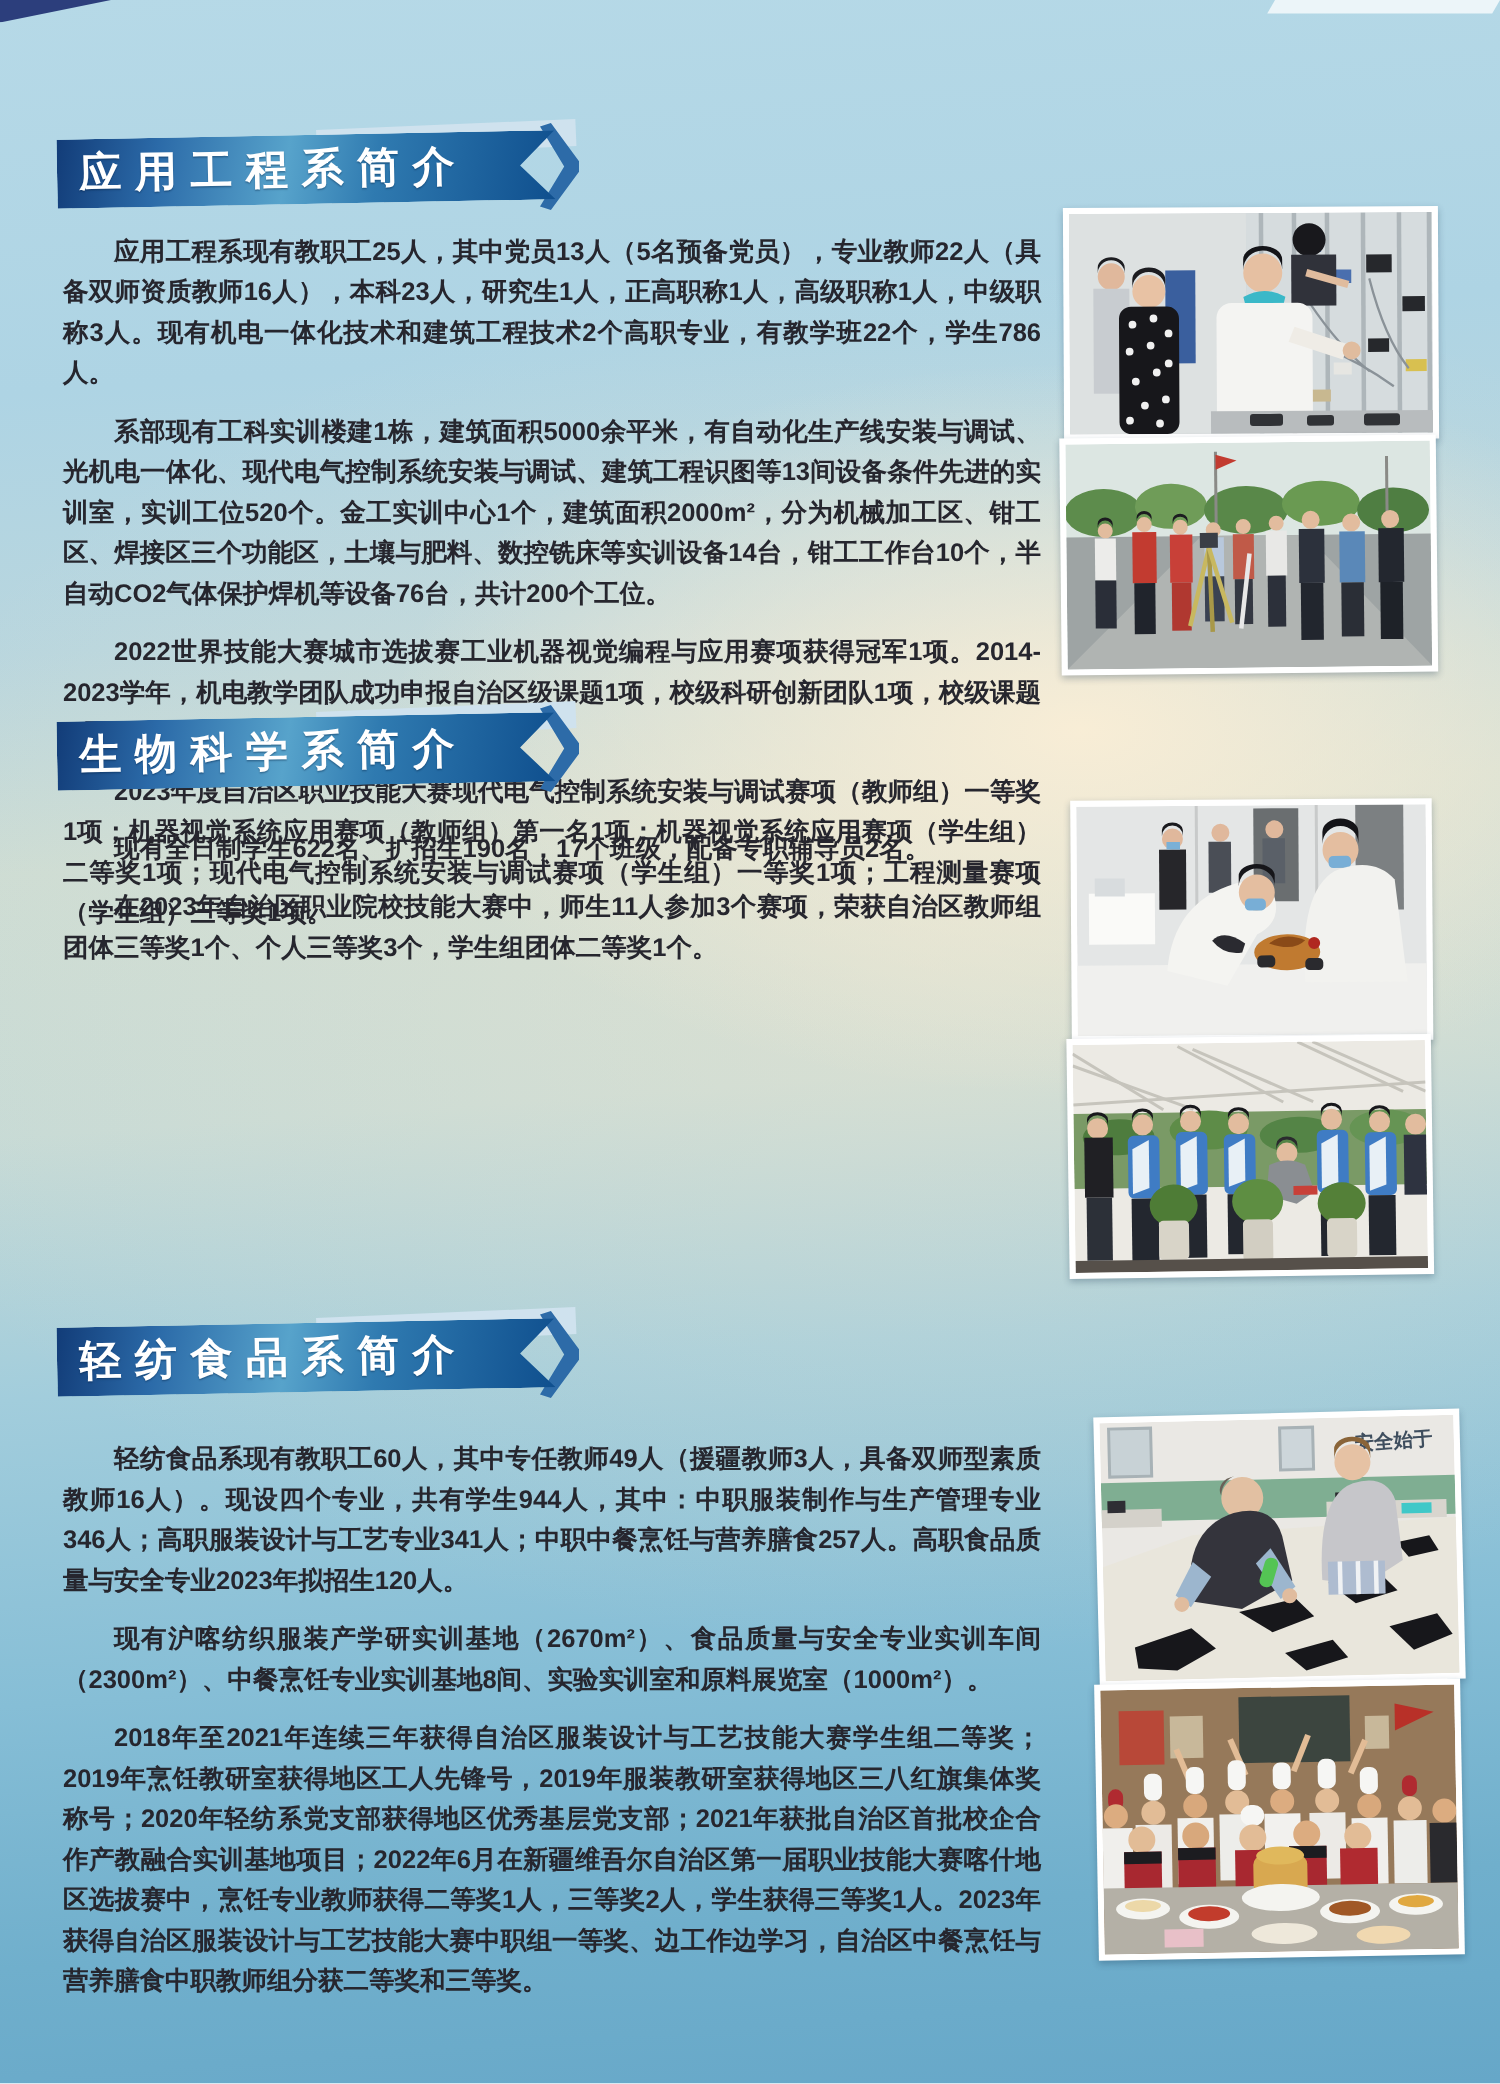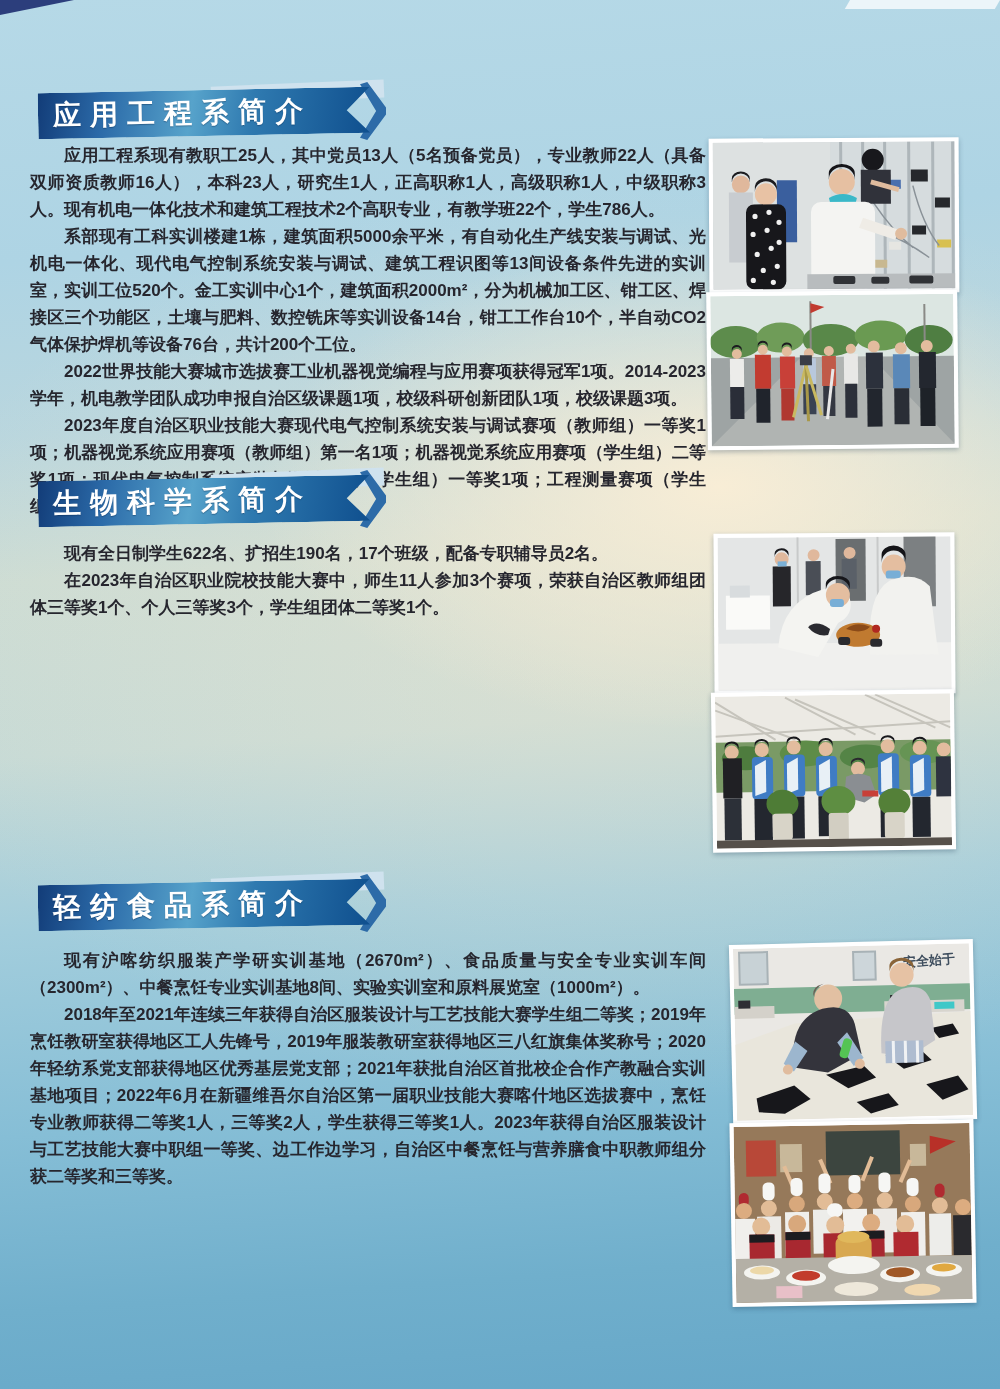--- a/index.html
+++ b/index.html
@@ -25,21 +25,21 @@
   .banner .ribbon{position:absolute;inset:0;transform:rotate(-1.1deg);
     background:linear-gradient(100deg,#123c78 0%,#2b6aa8 20%,#57a3cb 46%,#2f7ab0 64%,#0f4f8e 100%);
     clip-path:polygon(0 0,100% 0,93% 50%,100% 100%,0 100%);
     box-shadow:0 2px 3px rgba(30,60,90,.25);}
   .banner .ribbon span{display:block;color:#fff;font-weight:bold;font-size:28px;line-height:46px;
     letter-spacing:9px;padding-left:15px;white-space:nowrap;
     text-shadow:0 1px 1px rgba(0,30,60,.35);}
   
   .textblock{position:absolute;left:30px;width:676px;color:#26262e;font-size:17px;
     line-height:27px;font-weight:600;text-align:justify;}
-  .textblock p{margin:0;text-indent:2em;}
+  .textblock p{margin:12px;text-indent:2em;}
   
   .photo{position:absolute;background:#fff;padding:4px;box-shadow:0 2px 5px rgba(20,50,80,.3);}
   .photo svg{display:block;}
 </style>
 </head>
 <body>
 
 <div class="page">
   <div class="corner-wedge"></div>
   <div class="top-sliver"></div>
@@ -343,20 +343,21 @@
 
   <div class="banner" style="left:38px;top:882px;">
     <div class="back-slice"></div>
     <div class="tail"></div>
     <div class="ribbon">
       <span>轻纺食品系简介</span>
     </div>
   </div>
 
   <div class="textblock" style="top:947px;">
+    <p>轻纺食品系现有教职工60人，其中专任教师49人（援疆教师3人，具备双师型素质教师16人）。现设四个专业，共有学生944人，其中：中职服装制作与生产管理专业346人；高职服装设计与工艺专业341人；中职中餐烹饪与营养膳食257人。高职食品质量与安全专业2023年拟招生120人。</p>
     <p>现有沪喀纺织服装产学研实训基地（2670m²）、食品质量与安全专业实训车间（2300m²）、中餐烹饪专业实训基地8间、实验实训室和原料展览室（1000m²）。</p>
     <p>2018年至2021年连续三年获得自治区服装设计与工艺技能大赛学生组二等奖；2019年烹饪教研室获得地区工人先锋号，2019年服装教研室获得地区三八红旗集体奖称号；2020年轻纺系党支部获得地区优秀基层党支部；2021年获批自治区首批校企合作产教融合实训基地项目；2022年6月在新疆维吾尔自治区第一届职业技能大赛喀什地区选拔赛中，烹饪专业教师获得二等奖1人，三等奖2人，学生获得三等奖1人。2023年获得自治区服装设计与工艺技能大赛中职组一等奖、边工作边学习，自治区中餐烹饪与营养膳食中职教师组分获二等奖和三等奖。</p>
   </div>
 
   <div class="photo" style="left:731px;top:942px;transform:rotate(-1.4deg);">
     <svg width="236" height="172" viewBox="0 0 236 172">
       <rect width="236" height="172" fill="#eae8e4"></rect>
       <rect y="40" width="236" height="26" fill="#7fae92"></rect>
       <rect x="6" y="4" width="28" height="32" fill="#c8d2d6" stroke="#a8b2b6" stroke-width="2"></rect>
       <rect x="120" y="6" width="22" height="28" fill="#cdd6da" stroke="#a8b2b6" stroke-width="2"></rect>

